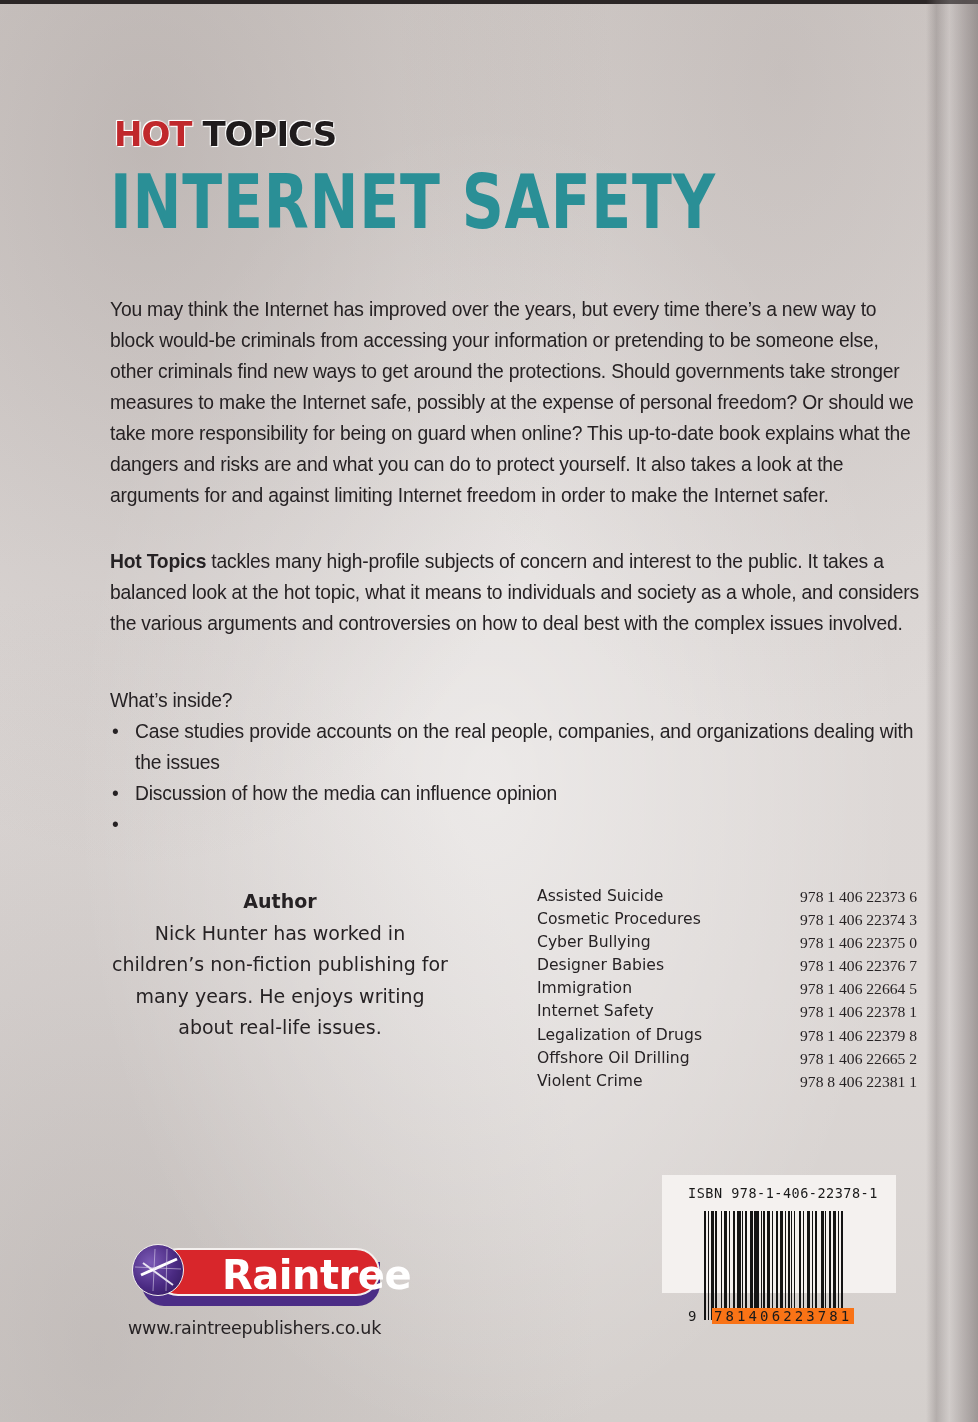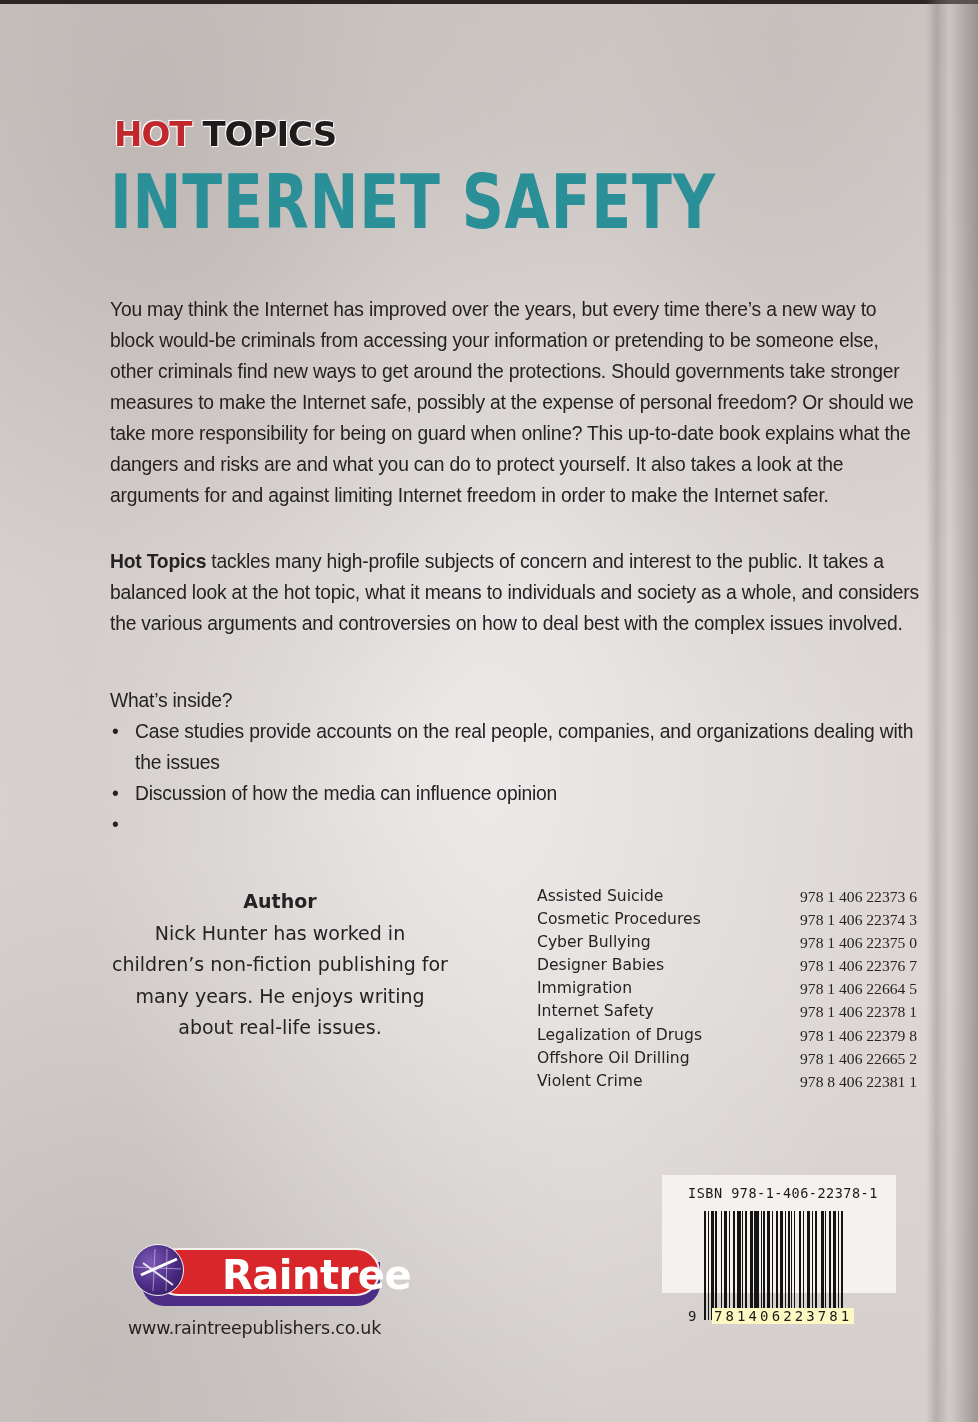--- a/index.html
+++ b/index.html
@@ -58,21 +58,21 @@
     font-family: "DejaVu Sans", sans-serif; font-size: 15.6px; line-height: 23.1px; color: #262224; }
   .series-row { display: flex; justify-content: space-between; }
   .series-row .t { width: 219px; white-space: nowrap; }
   .series-row .i { white-space: nowrap; font-family: Liberation Serif, serif; }
   .barcode-box { position: absolute; left: 662px; top: 1175px; width: 234px; height: 118px; background: #f4f1ef; }
   .isbn-label { position: absolute; left: 26px; top: 10px; font-family: "DejaVu Sans Mono", monospace; font-size: 13.5px; letter-spacing: 0.5px; color: #1a1a1a; white-space: nowrap; }
   .bars { position: absolute; left: 42px; top: 36px; height: 109px; display: flex; align-items: stretch; }
   .bars span { display: block; background: #141414; height: 100%; }
   .barcode-digits { position: absolute; left: 26px; top: 133px; font-family: "DejaVu Sans Mono", monospace; font-size: 14px; color: #1a1a1a; white-space: pre; letter-spacing: 3.1px; background: transparent; }
   .barcode-digits .first { position: absolute; left: 0; top: 0; }
-  .barcode-digits .rest { position: absolute; left: 24px; top: 0; background: #fef9c3; padding: 0 2px; }
+  .barcode-digits .rest { position: absolute; left: 24px; top: 0; background: #f97316; padding: 0 2px; }
   .raintree-logo { position: absolute; left: 132px; top: 1244px; width: 248px; height: 66px; }
   .raintree-purple { position: absolute; left: 10px; top: 18px; width: 238px; height: 44px; background: #4b2d86; border-radius: 0 0 22px 22px / 0 0 22px 22px; }
   .raintree-red { position: absolute; left: 22px; top: 4px; width: 226px; height: 48px; background: #d8262b; border-radius: 24px; border: 2px solid #f3f0ee; box-sizing: border-box; }
   .raintree-word { position: absolute; left: 48px; top: 1px; font-family: "DejaVu Sans", sans-serif; font-weight: bold; font-size: 40px; line-height: 48px; color: #ffffff; letter-spacing: -0.5px; margin-left: 18px; }
   .raintree-globe { position: absolute; left: 0; top: 0; width: 50px; height: 50px; border-radius: 50%;
     background: radial-gradient(circle at 35% 35%, #7b5ab5 0%, #4a2a82 55%, #2d1656 100%); border: 1px solid #f3f0ee; overflow: hidden; }
   .raintree-globe svg { position: absolute; left: 0; top: 0; }
   .publisher-url { position: absolute; left: 128px; top: 1318px; font-family: "DejaVu Sans", sans-serif; font-size: 17.5px; color: #262224; letter-spacing: -0.2px; }
 </style>
 </head>

